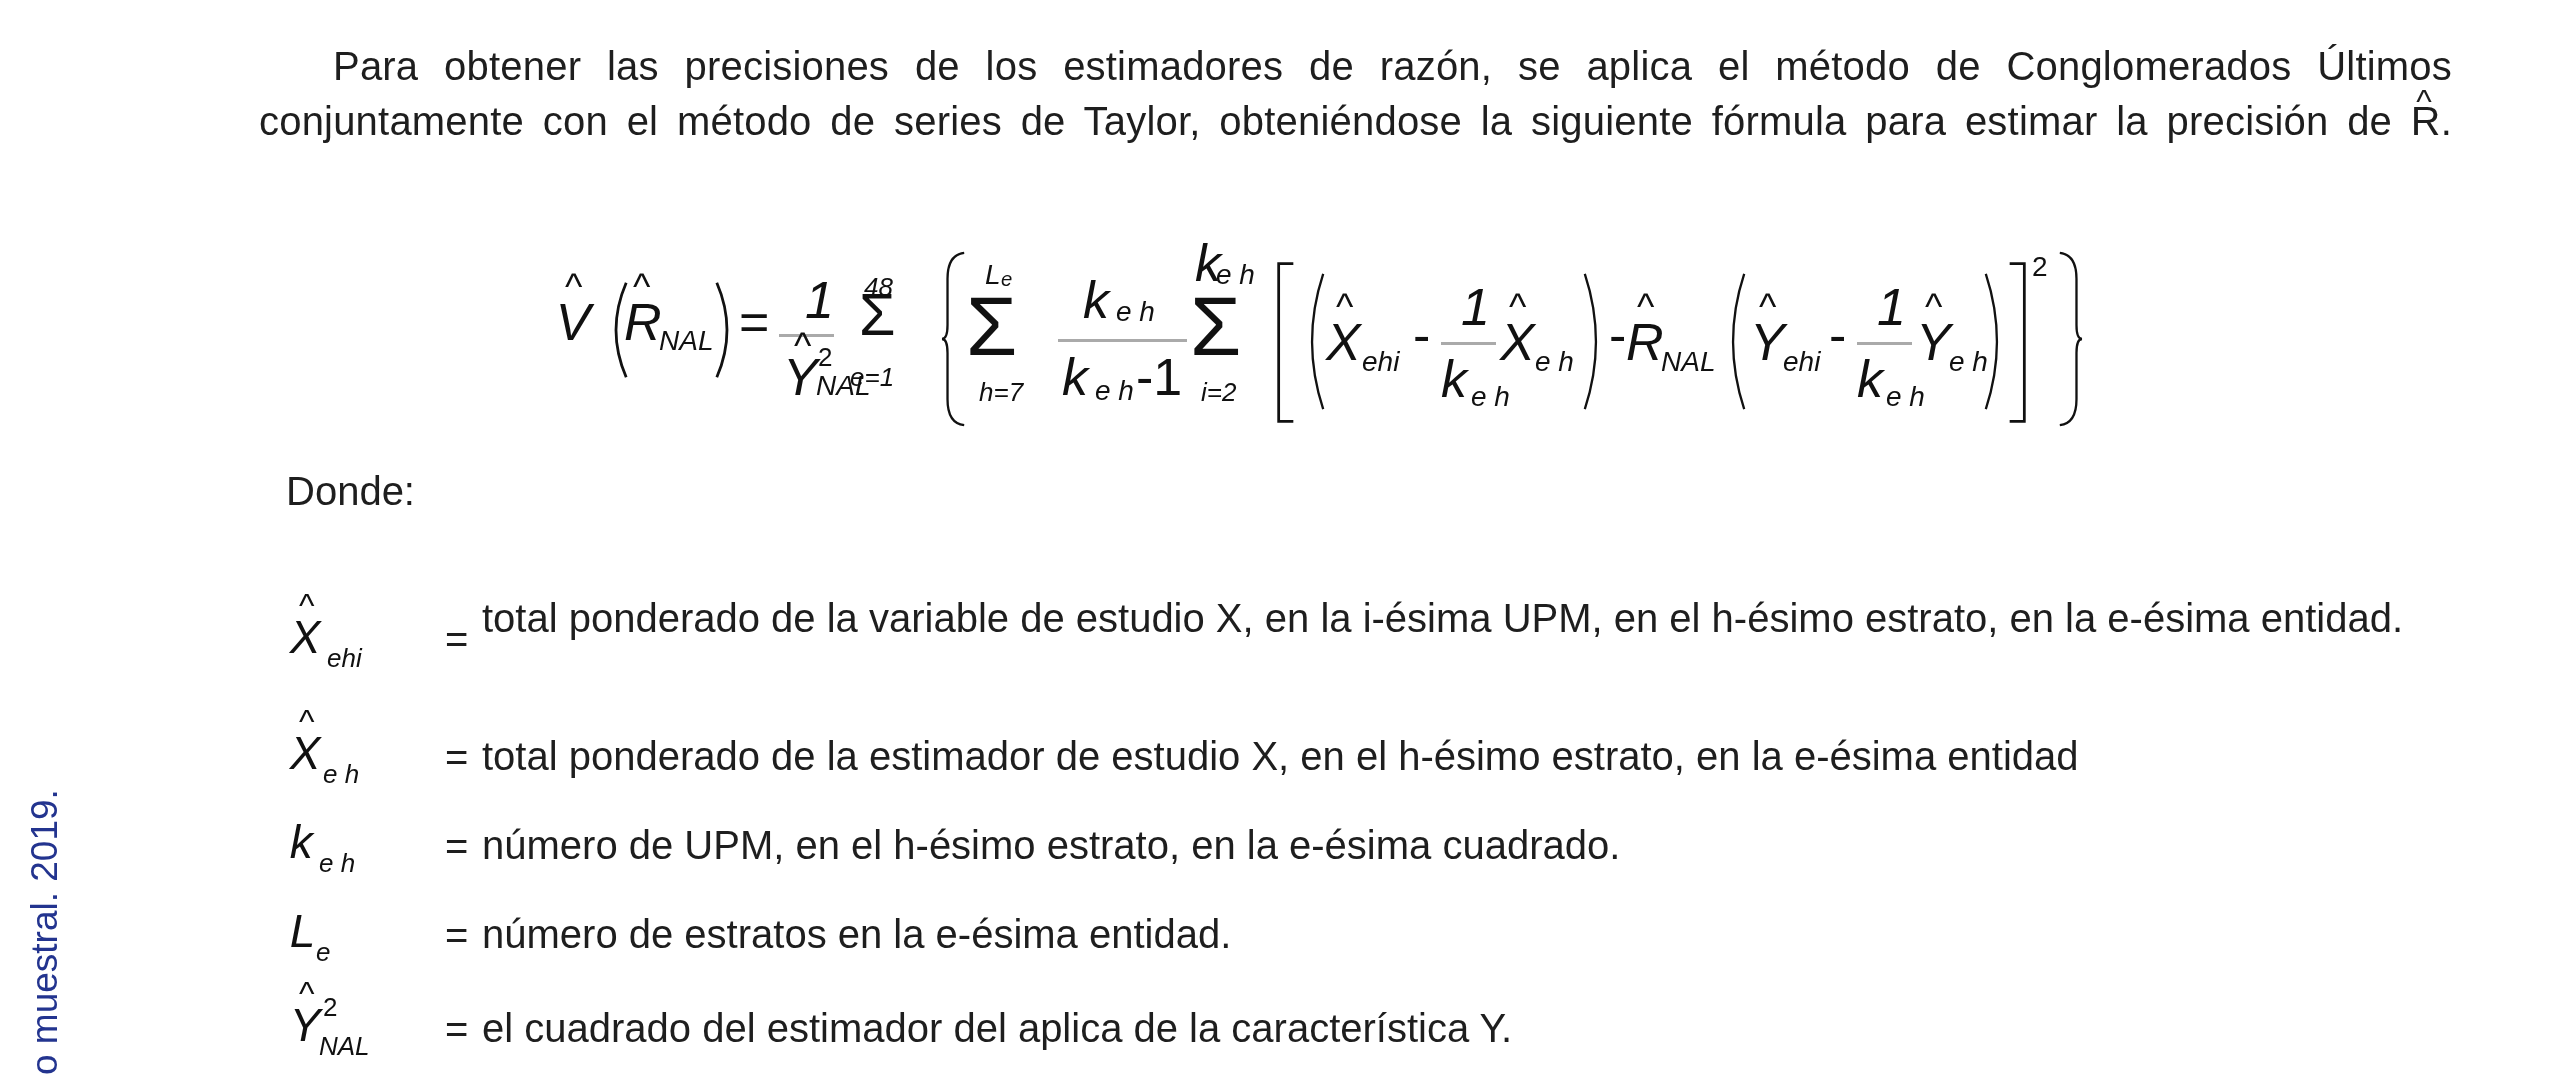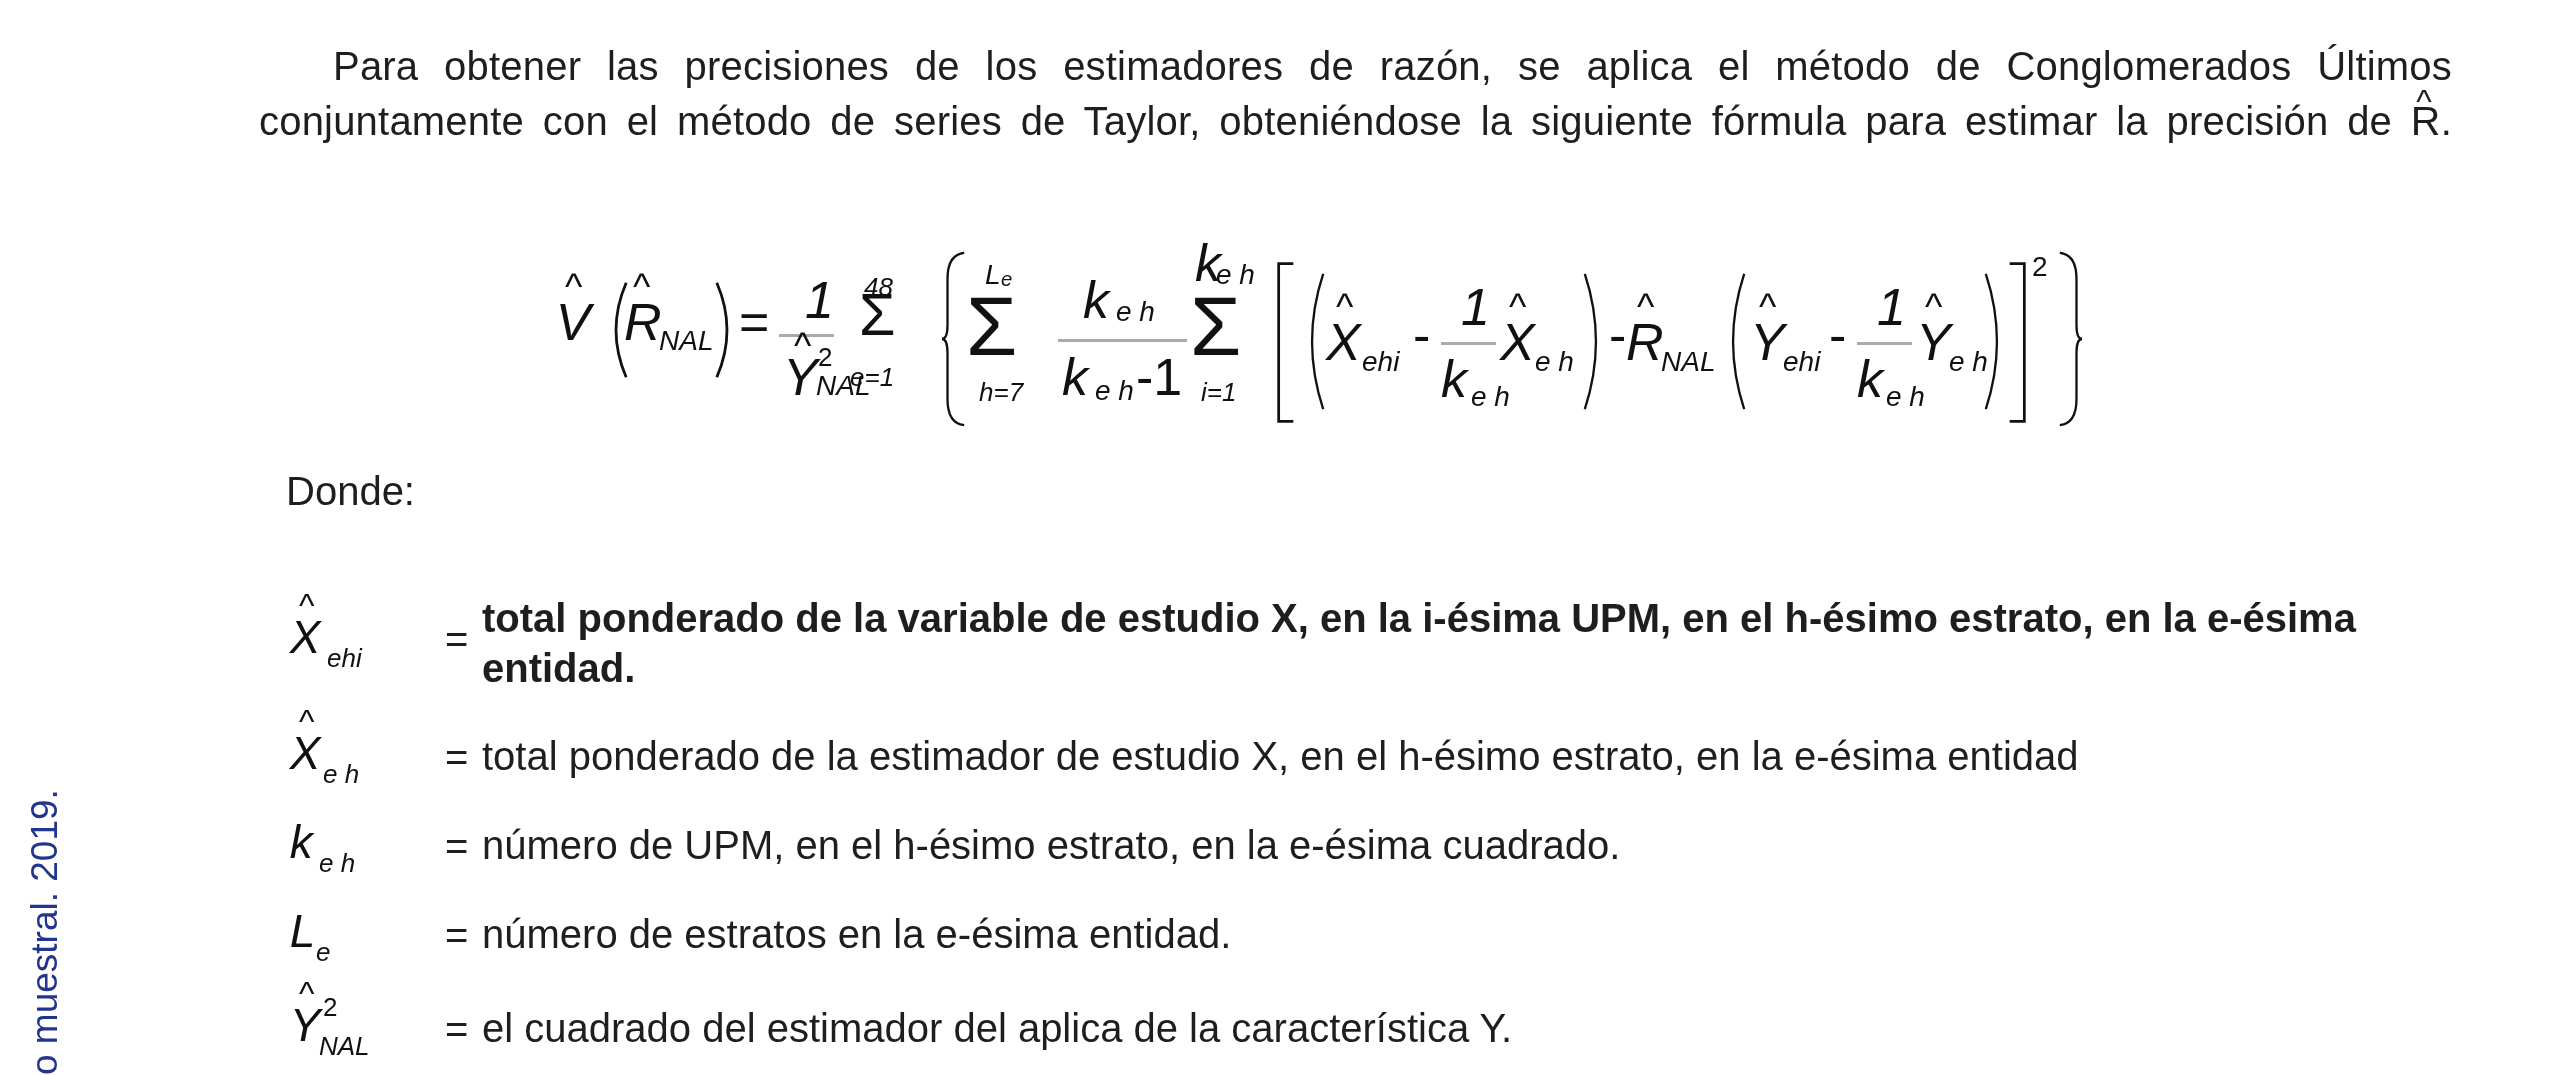--- a/index.html
+++ b/index.html
@@ -86,21 +86,21 @@
   <span class="f big" style="left:529px;top:39px;">k</span>
   <span class="f sub" style="left:562px;top:65px;">e h</span>
   <div class="fracbar" style="left:504px;top:108px;width:129px;"></div>
   <span class="f big" style="left:508px;top:116px;">k</span>
   <span class="f sub" style="left:541px;top:144px;">e h</span>
   <span class="f big" style="left:582px;top:116px;font-style:normal;">-1</span>
 
   <span class="f big" style="left:641px;top:1.8px;">k</span>
   <span class="f sub" style="left:662px;top:28px;">e h</span>
   <span class="sigma" style="left:636px;top:54px;font-size:83px;">Σ</span>
-  <span class="f" style="left:647px;top:146px;font-size:26px;">i=1</span>
+  <span class="f" style="left:647px;top:146px;font-size:26px;">i=2</span>
 
   <svg class="bracket" style="left:721px;top:30px;" width="22" height="163" viewBox="0 0 24 176">
       <path d="M20 2 L4 2 L4 174 L20 174" fill="none" stroke="#111" stroke-width="3"></path>
     </svg>
   <svg class="bracket" style="left:745px;top:41px;" width="28" height="139" viewBox="0 0 30 150">
       <path d="M26 2 Q2 75 26 148" fill="none" stroke="#111" stroke-width="2.5"></path>
     </svg>
 
   <span class="hat" style="left:782px;top:55px;">^</span>
   <span class="f big" style="left:772px;top:81px;">X</span>
@@ -157,21 +157,21 @@
 <div class="donde">Donde:</div>
 
 <div class="defs">
   <div class="def-row" style="top:0;">
     <div class="def-sym">
       <span class="hatc">^</span>
       <span class="main">X</span>
       <span class="s" style="left:41px;top:52px;">ehi</span>
     </div>
     <span class="def-eq" style="top:26px;">=</span>
-    <span class="def-text" style="top:1.8px;font-weight:bold;">total ponderado de la variable de estudio X, en la i-ésima UPM, en el h-ésimo estrato, en la e-ésima entidad.</span>
+    <span class="def-text" style="top:1.8px;">total ponderado de la variable de estudio X, en la i-ésima UPM, en el h-ésimo estrato, en la e-ésima entidad.</span>
   </div>
 
   <div class="def-row" style="top:116px;">
     <div class="def-sym">
       <span class="hatc">^</span>
       <span class="main">X</span>
       <span class="s" style="left:37px;top:52px;">e h</span>
     </div>
     <span class="def-eq">=</span>
     <span class="def-text">total ponderado de la estimador de estudio X, en el h-ésimo estrato, en la e-ésima entidad</span>

